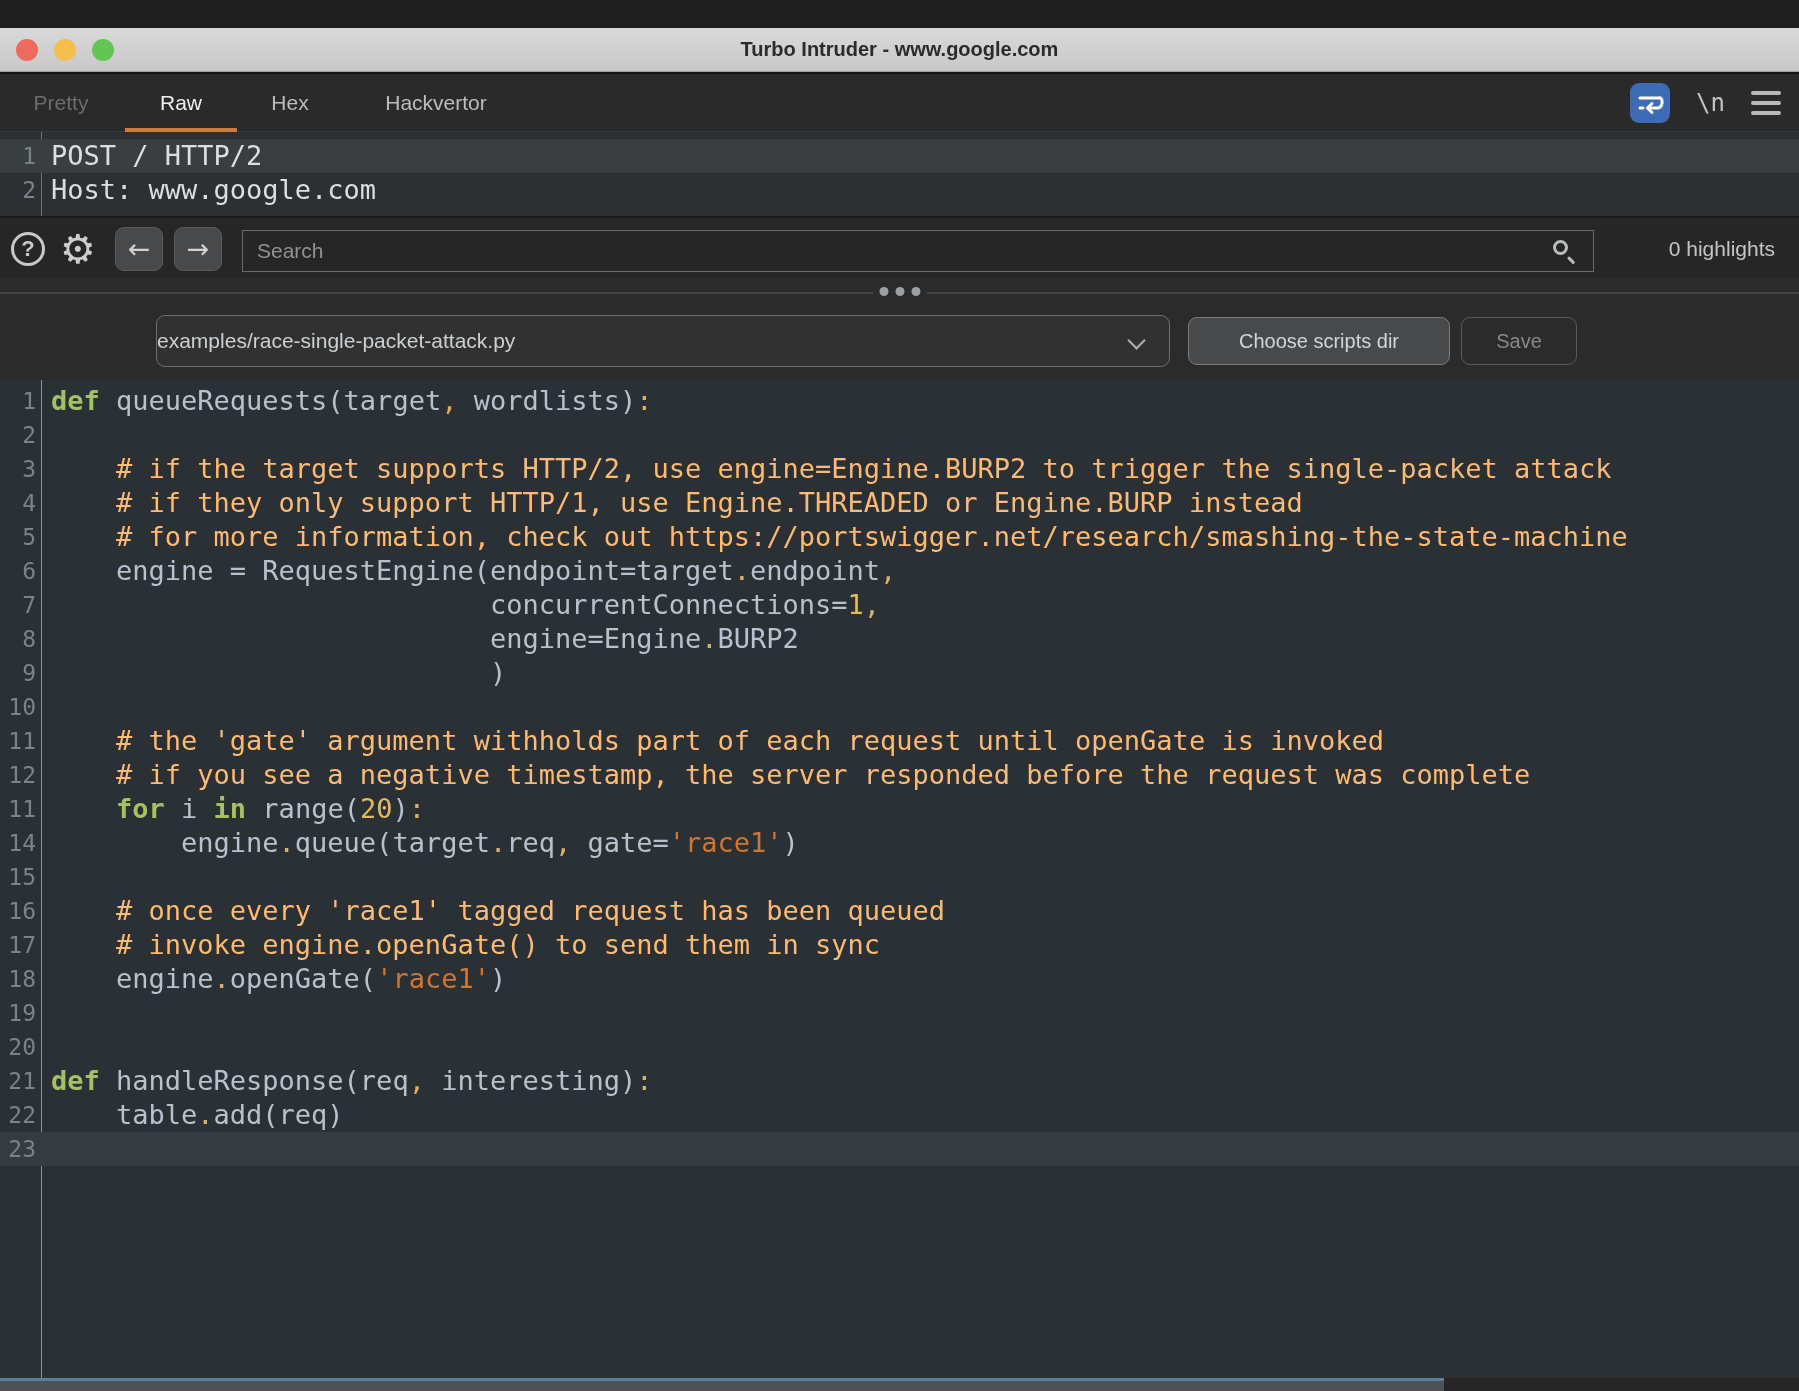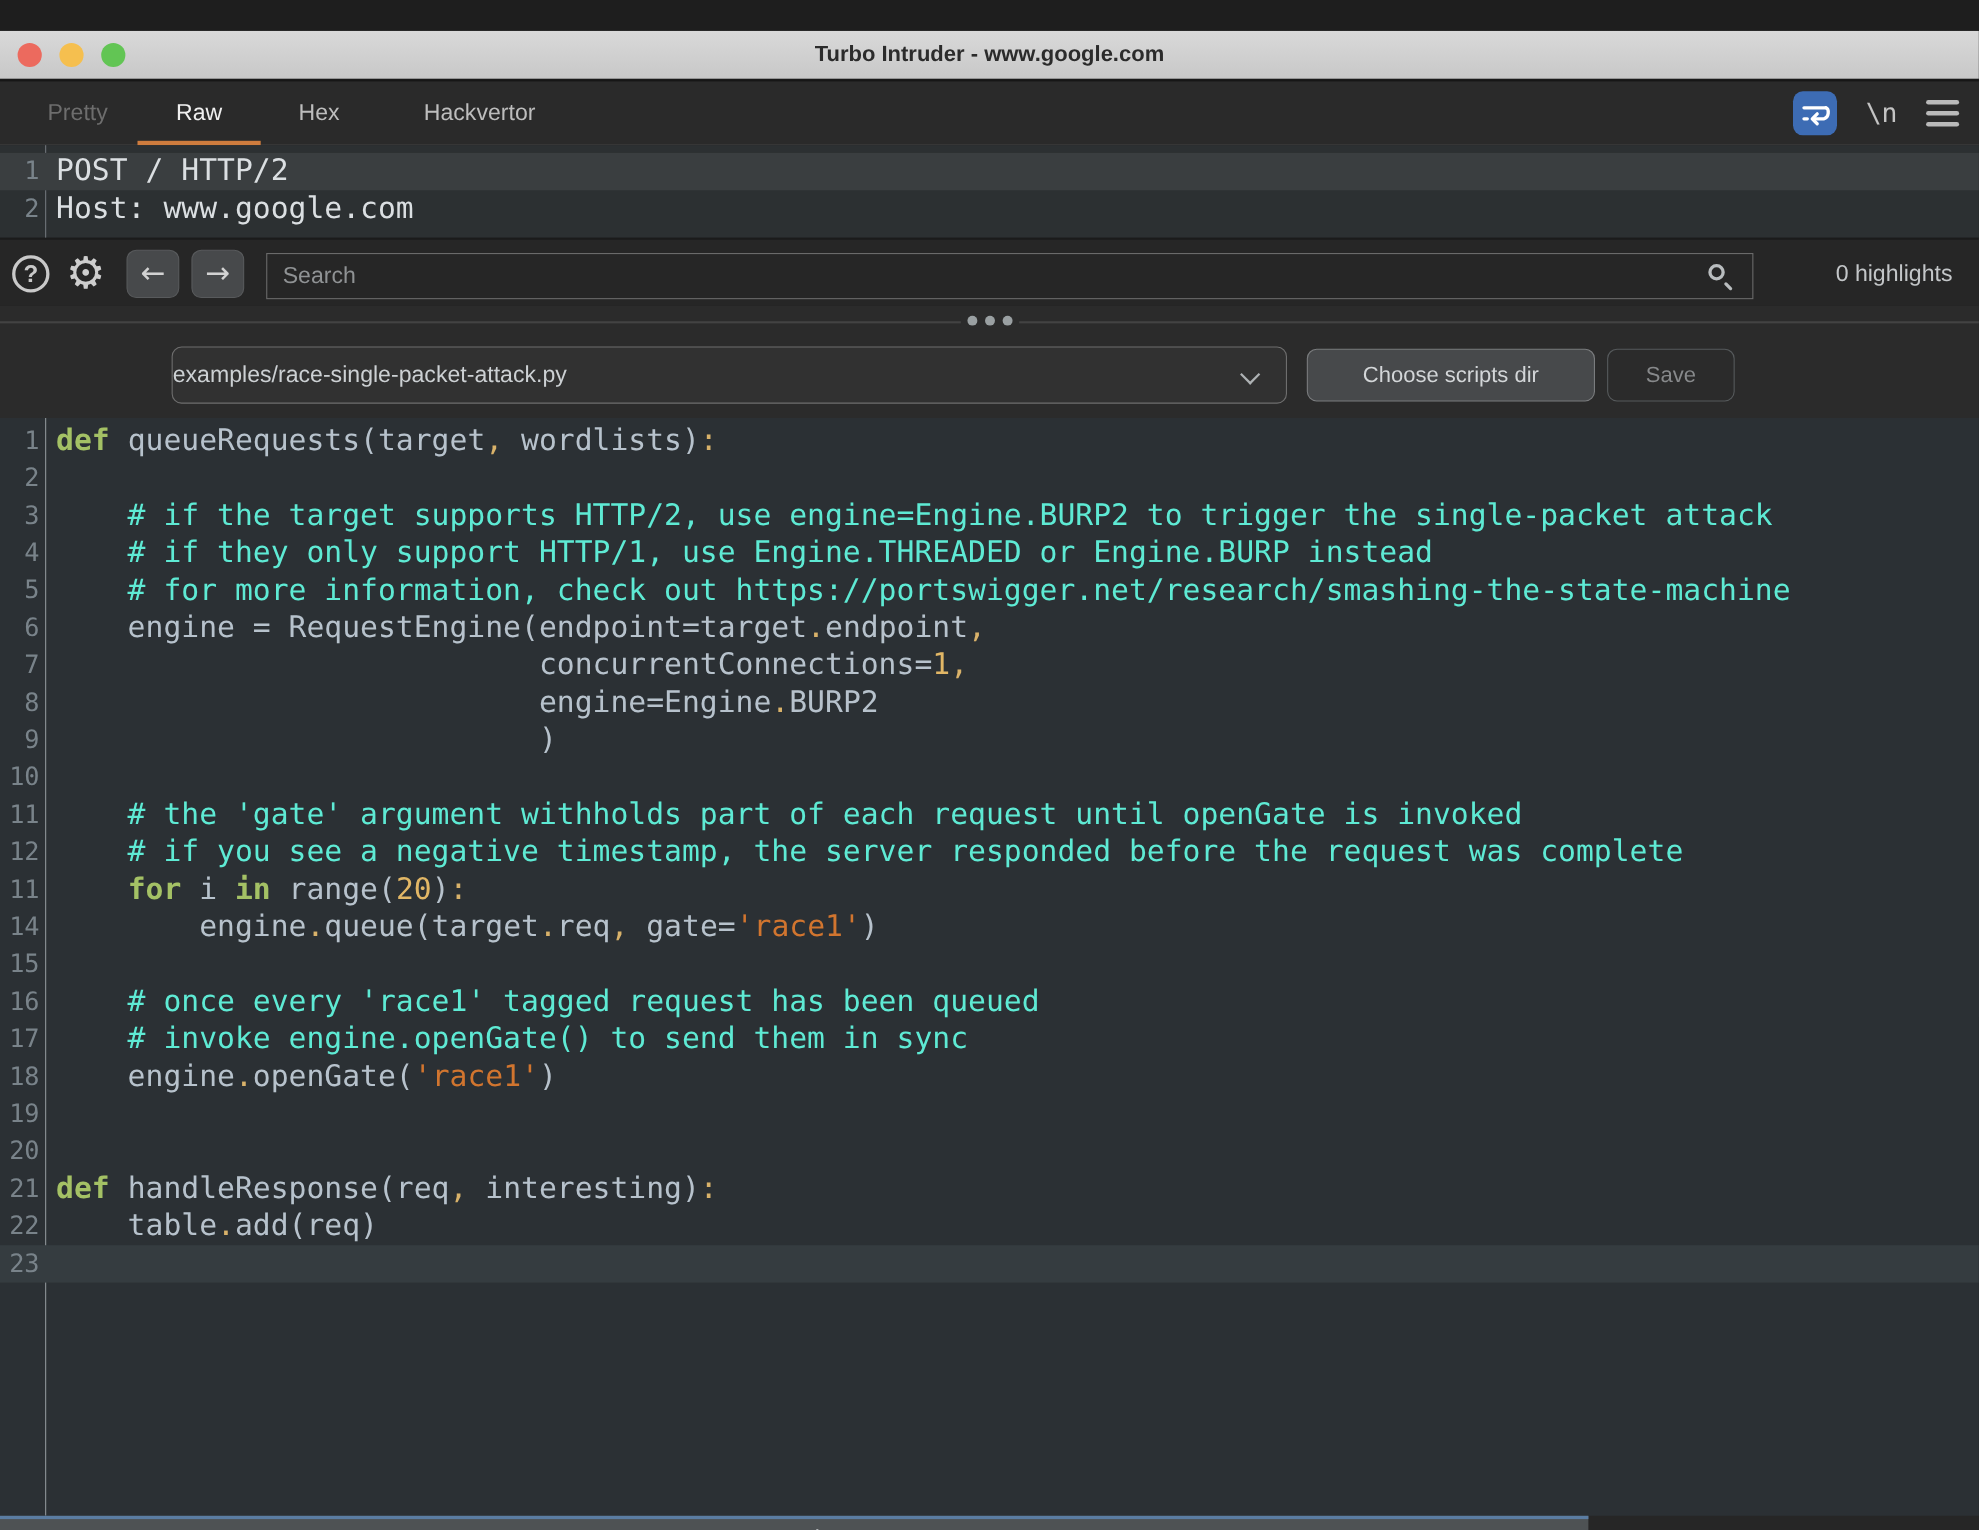--- a/index.html
+++ b/index.html
@@ -107,21 +107,21 @@
   .btn.save   { left:1461px; width:116px; background:transparent; border:1px solid #565a5c; color:#87898b; }
   
   .code {
     position:absolute; left:0; top:352px; width:1799px; height:998px;
     background:#2b3034; padding-top:4px; overflow:hidden;
   }
   .code .gsep { position:absolute; left:41px; top:0; bottom:0; width:1px; background:#8d9497; }
   .code .edrow.cur { background:#353c40; }
   .tok-d { color:#b7c2cc; }
   .tok-k { color:#a4c165; font-weight:bold; }
-  .tok-c { color:#5eead4; }
+  .tok-c { color:#fdba74; }
   .tok-n { color:#e2b766; }
   .tok-s { color:#d1752f; }
   .tok-p { color:#d9b26a; }
   
   .attack {
     position:absolute; left:0; top:1350px; width:1444px; height:41px;
     background:#4e5254; border-top:3px solid #5b7da2;
     text-align:center; font-size:21px; color:#c9cdd0; line-height:36px;
   }
 </style>
@@ -133,21 +133,21 @@
   <div class="titlebar">
     <div class="lights">
       <span class="light" id="lt-close" style="background: rgb(236, 106, 94);"></span>
       <span class="light" id="lt-min" style="background: rgb(245, 191, 79);"></span>
       <span class="light" id="lt-zoom" style="background: rgb(98, 197, 84);"></span>
     </div>
     <span class="title">Turbo Intruder - www.google.com</span>
   </div>
 
   <div class="tabbar">
-    <div class="tab disabled" style="left:24px;  width:74px;text-align:right;">Pretty</div>
+    <div class="tab disabled" style="left:24px;  width:74px;">Pretty</div>
     <div class="tab active" style="left:125px; width:112px;">Raw</div>
     <div class="tab" style="left:252px; width:76px;">Hex</div>
     <div class="tab" style="left:360px; width:152px;">Hackvertor</div>
     <div class="tb-icons">
       <span class="wrapbtn">
         <svg width="28" height="28" viewBox="0 0 28 28">
           <path d="M4 9 H24" stroke="#ffffff" stroke-width="3" stroke-linecap="round" fill="none"></path>
           <path d="M24 9 C27 10 27 18 22 19 H13" stroke="#ffffff" stroke-width="3" stroke-linecap="round" fill="none"></path>
           <path d="M16 14.5 L11.5 19 L16 23.5" stroke="#ffffff" stroke-width="3" stroke-linecap="round" stroke-linejoin="round" fill="none"></path>
           <path d="M4 19 H7" stroke="#ffffff" stroke-width="3" stroke-linecap="round" fill="none"></path>

